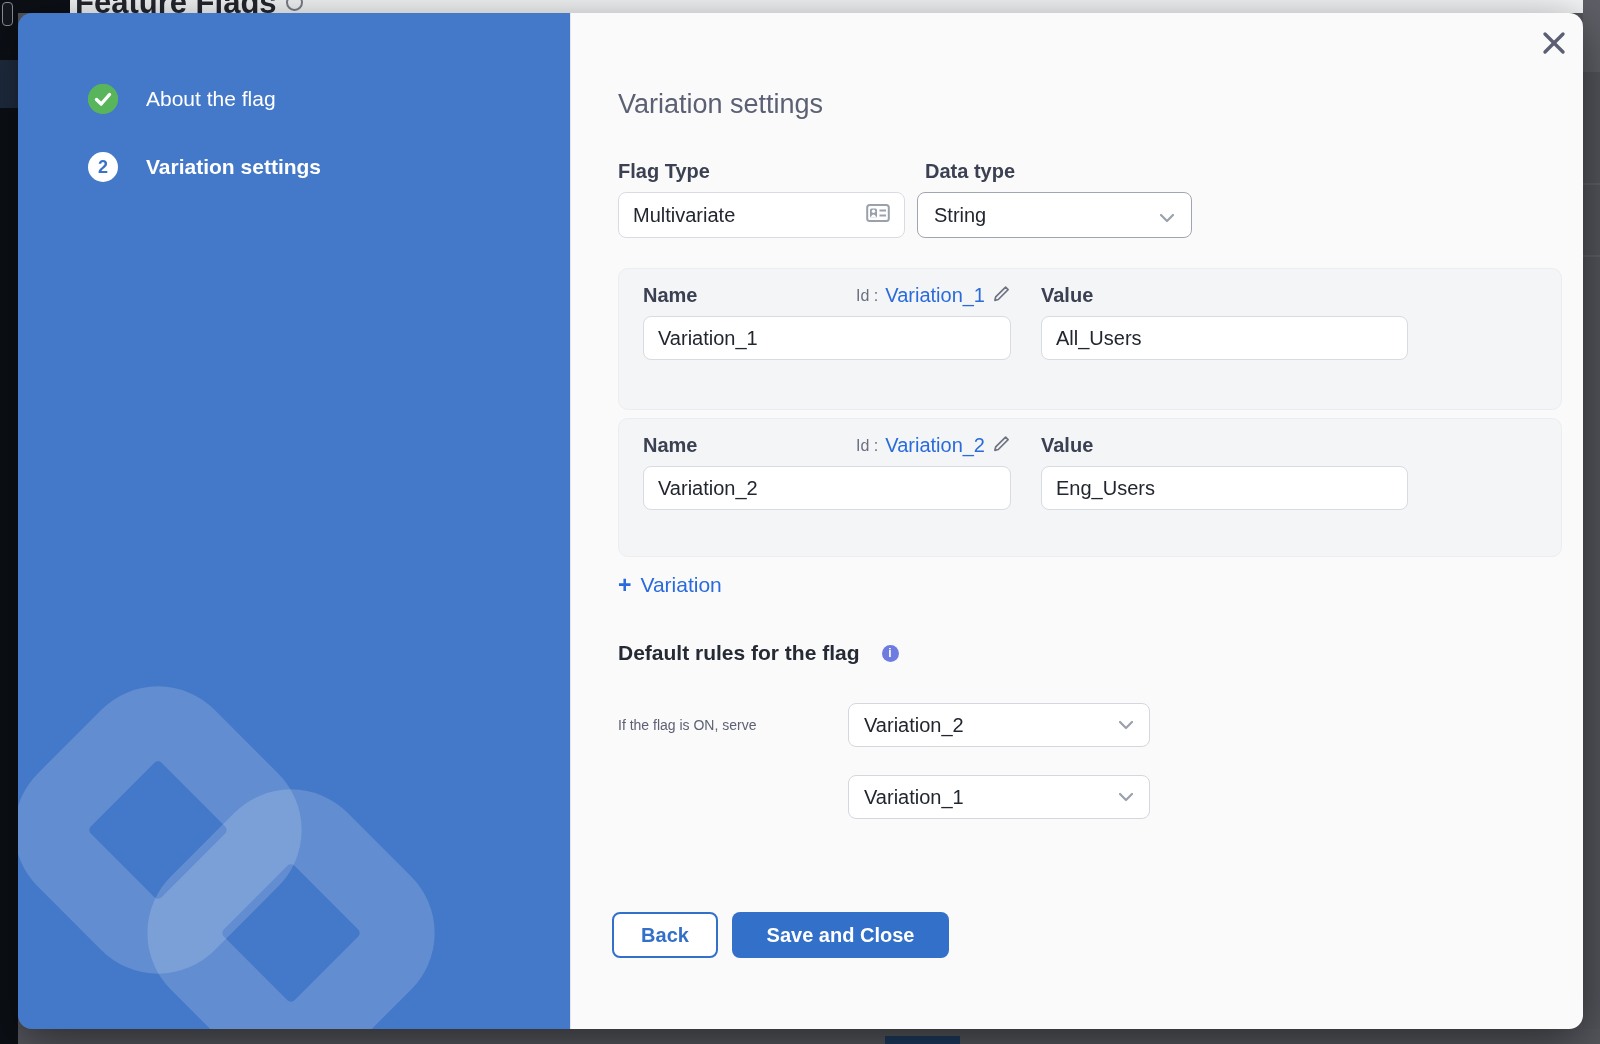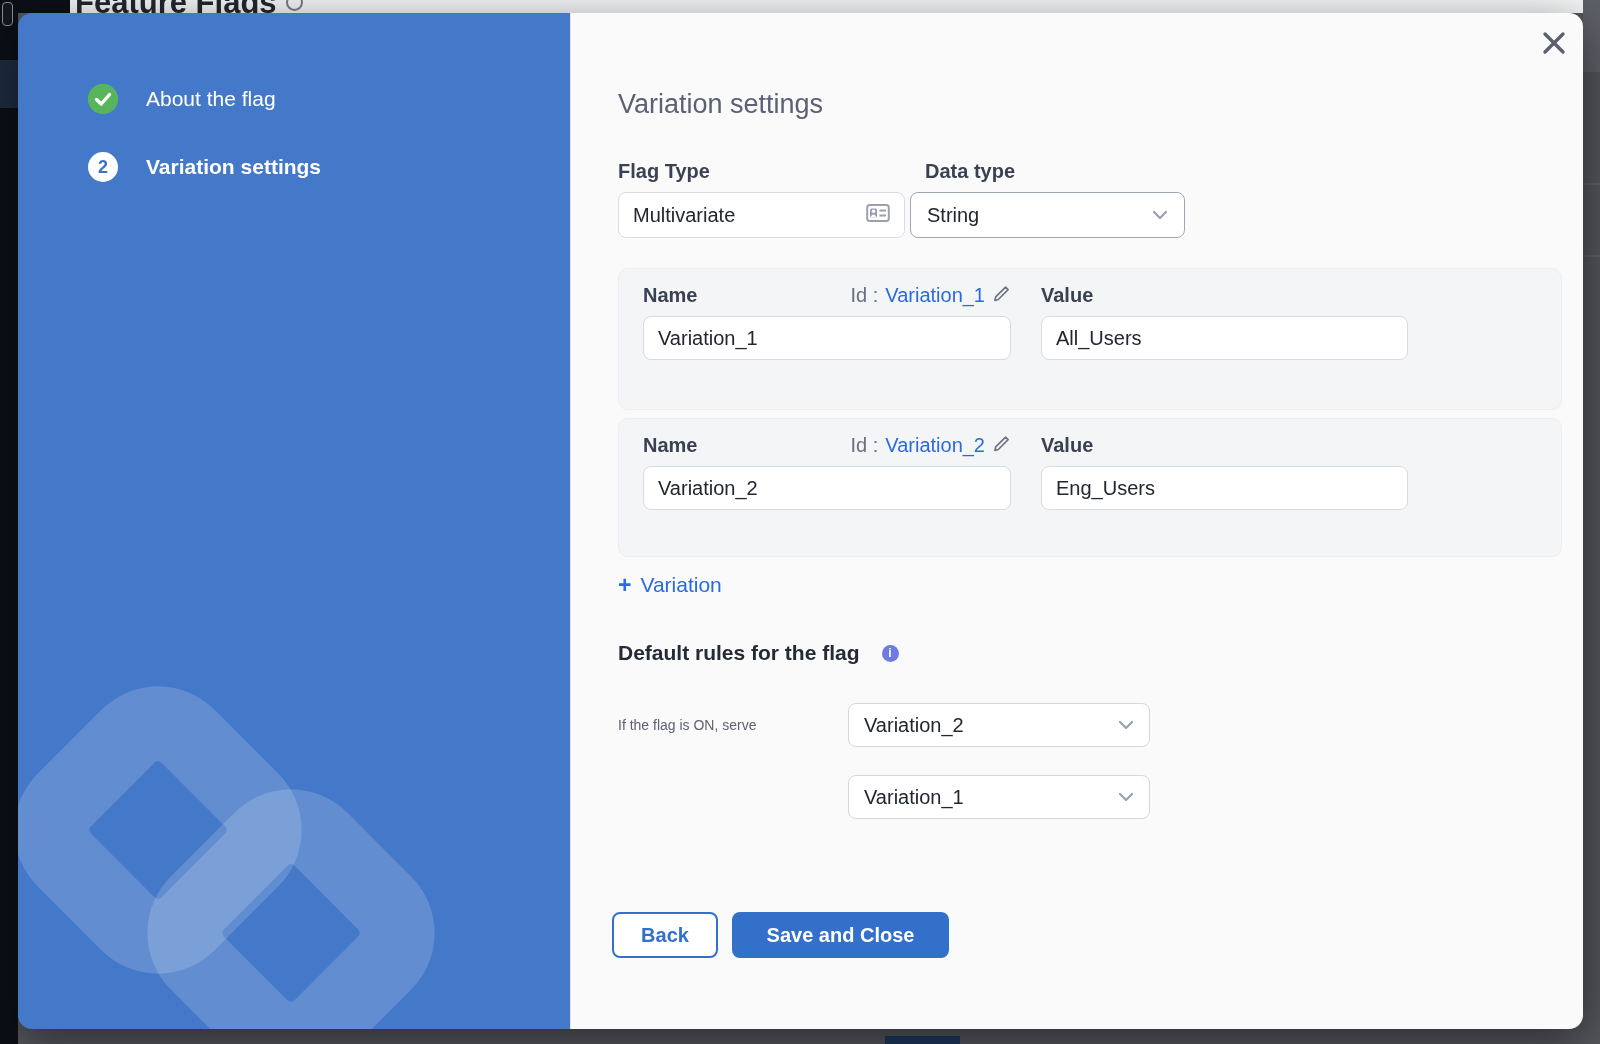--- a/index.html
+++ b/index.html
@@ -33,29 +33,29 @@
   .step-label { color:#ffffff; font-size:21px; }
   .step-label.bold { font-weight:bold; }
 
   .modal-content { position:relative; flex:1; background:#fafafb; border-left:1px solid #e3e5e9; }
   .close-btn { position:absolute; left:969px; top:16px; width:30px; height:30px; cursor:pointer; }
   .panel-title { position:absolute; left:47px; top:76px; font-size:27px; color:#5c6073; }
 
   .field-label { position:absolute; top:147px; font-size:20px; font-weight:bold; color:#3b4152; }
   .box { background:#ffffff; border:1px solid #d8dbe2; border-radius:8px; display:flex; align-items:center; }
   .flag-type-box { position:absolute; left:47px; top:179px; width:287px; height:46px; padding:0 14px; justify-content:space-between; }
-  .data-type-select { position:absolute; left:339px; top:179px; width:275px; height:46px; padding:0 16px; justify-content:space-between; border-color:#a0a6b1; cursor:pointer; }
+  .data-type-select { position:absolute; left:346px; top:179px; width:275px; height:46px; padding:10px 16px; justify-content:space-between; border-color:#a0a6b1; cursor:pointer;align-items:flex-end; }
   .box .val { font-size:20px; color:#22262f; }
 
   .var-card { position:absolute; left:47px; width:944px; background:#f4f5f7; border:1px solid #ebedf0; border-radius:10px; }
   .card1 { top:255px; height:142px; }
   .card2 { top:405px; height:139px; }
   .card-label { position:absolute; top:15px; font-size:20px; font-weight:bold; color:#3b4152; }
   .id-line { position:absolute; top:15px; left:24px; width:368px; display:flex; justify-content:flex-end; align-items:center; gap:7px; }
-  .id-prefix { font-size:20px; color:#6b7080; }
+  .id-prefix { font-size:16px; color:#6b7080; }
   .id-link { font-size:20px; color:#2a6bdb; cursor:pointer; }
   .card-input { position:absolute; top:47px; height:44px; background:#fff; border:1px solid #d8dbe2; border-radius:8px;
                 font-size:20px; color:#22262f; padding:0 14px; font-family:"Liberation Sans", sans-serif; }
   .name-input { left:24px; width:368px; }
   .value-input { left:422px; width:367px; }
 
   .add-variation { position:absolute; left:47px; top:560px; display:flex; align-items:center; gap:9px; cursor:pointer; }
   .add-variation .plus { color:#2a6bdb; font-size:23px; font-weight:bold; line-height:1; }
   .add-variation .lbl { color:#2a6bdb; font-size:21px; }
 

